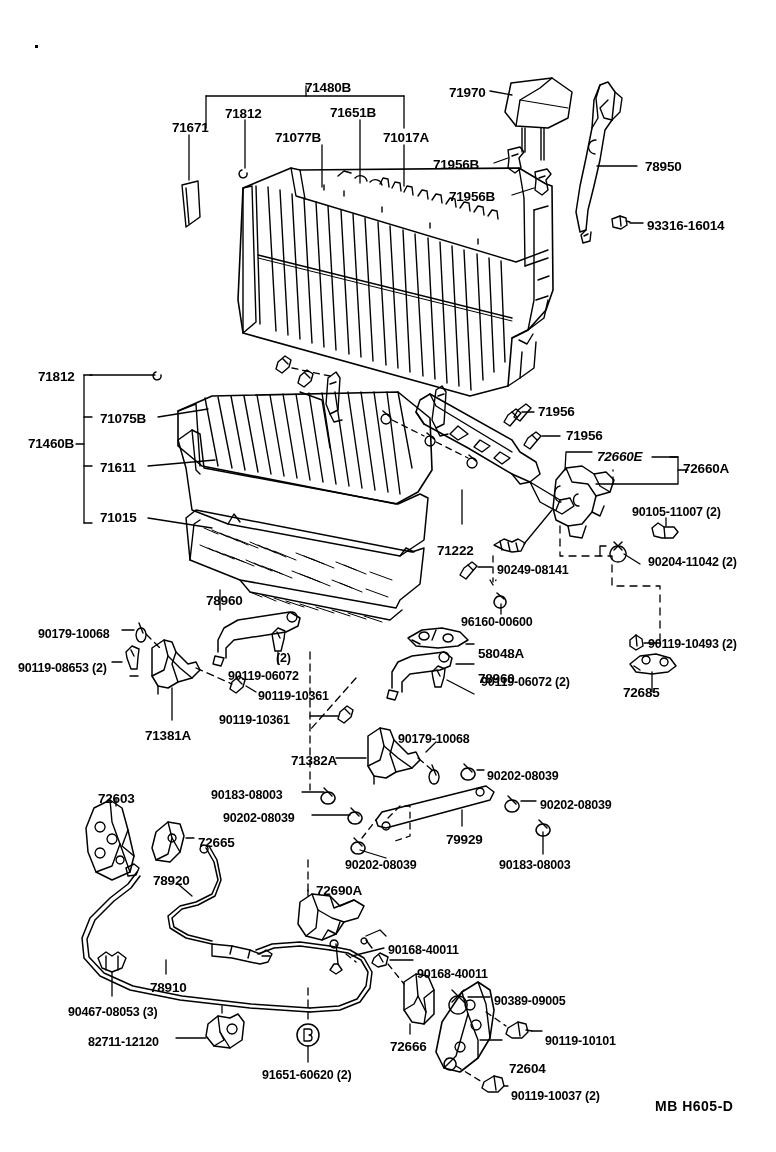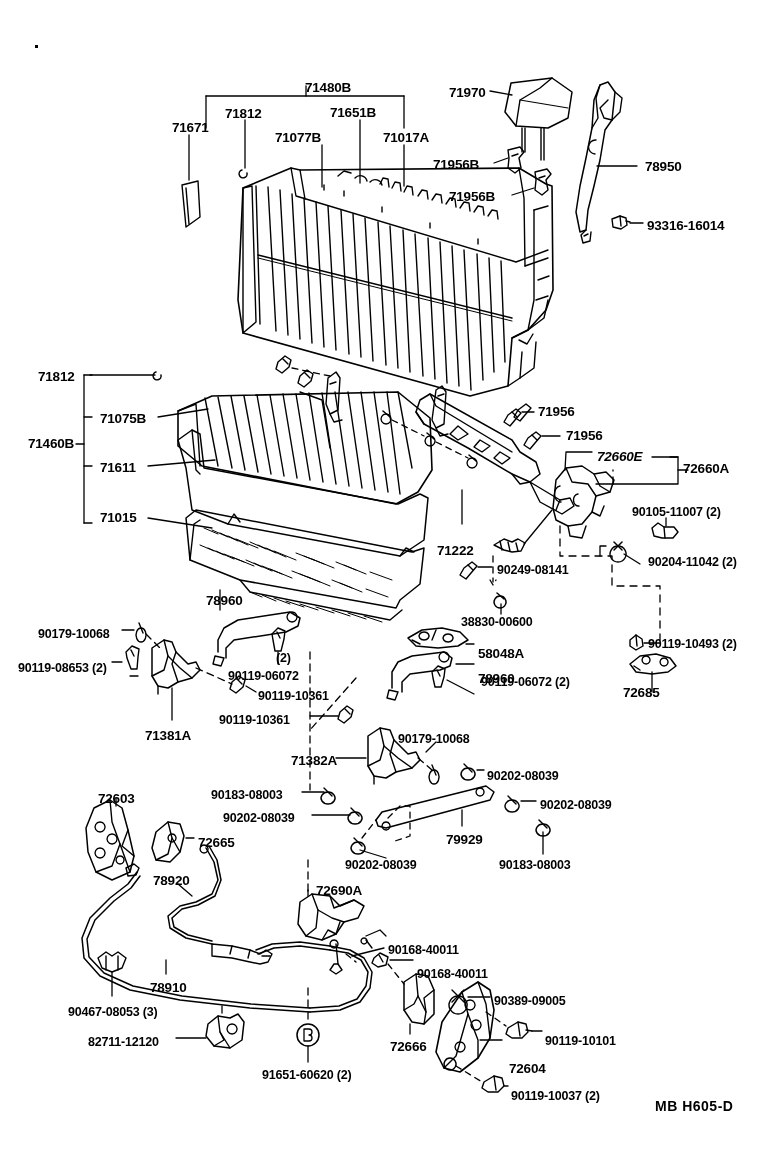--- a/index.html
+++ b/index.html
@@ -710,21 +710,21 @@
   <div class="lbl" style="left:100px;top:511px;">71015</div>
 
   <div class="lbl" style="left:538px;top:405px;">71956</div>
   <div class="lbl" style="left:566px;top:429px;">71956</div>
   <div class="lbl" style="left:597px;top:450px;font-style:italic;">72660E</div>
   <div class="lbl" style="left:683px;top:462px;">72660A</div>
   <div class="lbl sm" style="left:632px;top:506px;">90105-11007 (2)</div>
   <div class="lbl sm" style="left:648px;top:556px;">90204-11042 (2)</div>
   <div class="lbl" style="left:437px;top:532px;margin-top:12px;">71222</div>
   <div class="lbl sm" style="left:497px;top:564px;">90249-08141</div>
-  <div class="lbl sm" style="left:461px;top:616px;">38830-00600</div>
+  <div class="lbl sm" style="left:461px;top:616px;">96160-00600</div>
   <div class="lbl" style="left:478px;top:647px;text-align:right;">58048A</div>
   <div class="lbl" style="left:478px;top:672px;">78960</div>
   <div class="lbl sm" style="left:481px;top:676px;">90119-06072 (2)</div>
   <div class="lbl sm" style="left:648px;top:638px;">90119-10493 (2)</div>
   <div class="lbl" style="left:623px;top:686px;">72685</div>
 
   <div class="lbl" style="left:206px;top:594px;">78960</div>
   <div class="lbl sm" style="left:38px;top:628px;">90179-10068</div>
   <div class="lbl sm" style="left:18px;top:662px;">90119-08653 (2)</div>
   <div class="lbl sm" style="left:228px;top:670px;">90119-06072</div>

